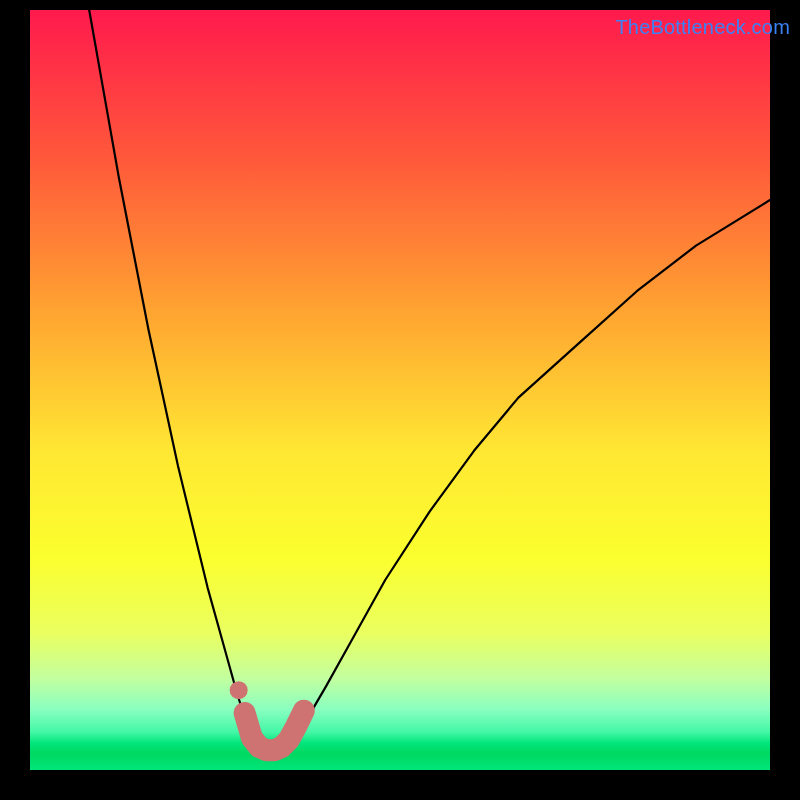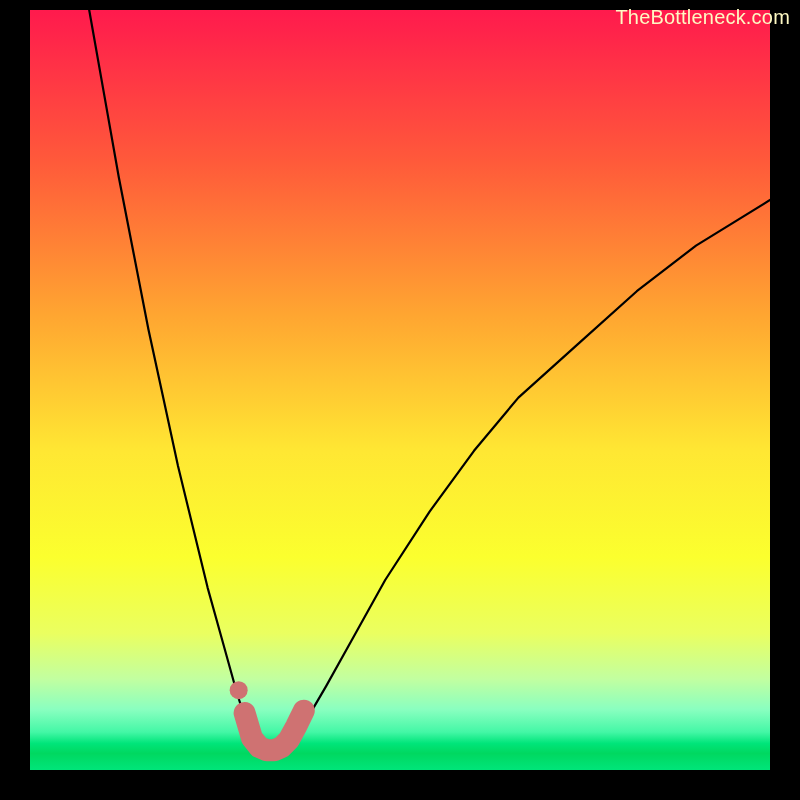--- a/index.html
+++ b/index.html
@@ -21,23 +21,23 @@
   }
   .plot-bg {
     position: absolute;
     left: 0;
     top: 0;
     width: 100%;
     height: 100%;
   }
   .watermark {
     position: absolute;
-    top: 6px;
+    top: 16px;
     right: 10px;
-    color: #fef9c3;
+    color: #3b82f6;
     font-size: 20px;
     letter-spacing: 0.2px;
     z-index: 50;
   }
   svg.curve {
     position: absolute;
     left: 30px;
     top: 10px;
     width: 740px;
     height: 760px;

